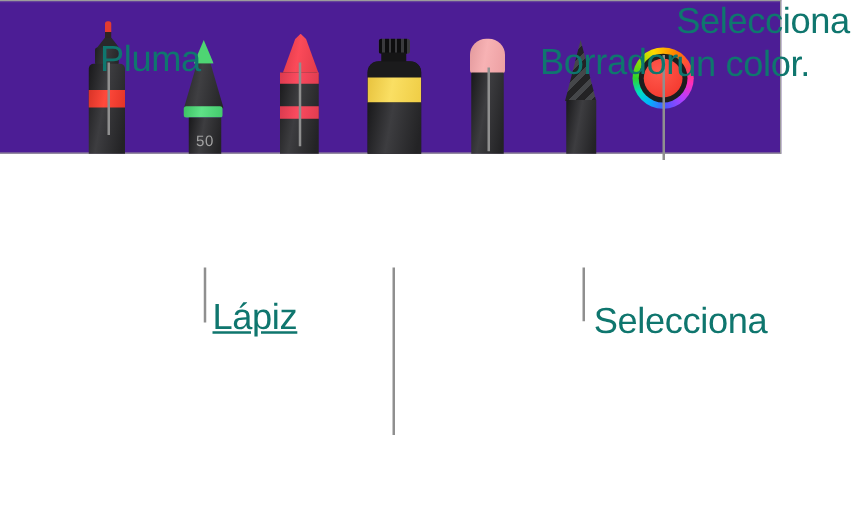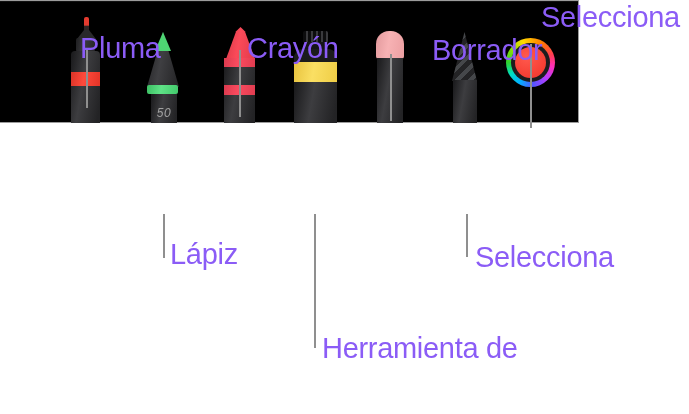--- a/index.html
+++ b/index.html
@@ -3,26 +3,25 @@
 <meta charset="utf-8">
 <style>
   html,body{margin:0;padding:0;background:#ffffff;}
   .stage{
     position:relative;width:689px;height:414px;overflow:hidden;
     background:#ffffff;
     font-family:"Liberation Sans","DejaVu Sans",sans-serif;
   }
   
   .toolbar{
-    position:absolute;left:0;top:90;width:579px;height:123px;
+    position:absolute;left:0;top:90;width:625px;height:123px;
     box-sizing:border-box;
-    background:#000000;
+    background:#4c1d95;
     border:1px solid #9c9c9c;border-left:none;
     box-shadow:inset 0 1px 0 rgba(255,255,255,0.07);
-    font-style:italic;
   }
   .toolbar *{position:absolute;}
   .tool{background:none;border:none;padding:0;margin:0;}
   .dark-body{background:linear-gradient(100deg,#1c1c1e 4%,#3d3d40 42%,#232325 92%);}
 
   
   .pen-rod{left:84px;top:16px;width:5px;height:15px;
     background:linear-gradient(#e43b2f 0 55%,#2e2424 60%);border-radius:2px 2px 0 0;}
   .pen-cone{left:77px;top:29px;width:19px;height:9px;
     clip-path:polygon(37% 0,63% 0,100% 100%,0 100%);background:#29292b;}
@@ -81,21 +80,21 @@
     background:conic-gradient(from 0deg,
       #ffb300 0deg,#ff7a00 30deg,#ff3d52 70deg,#ff2fb9 100deg,#b63dff 135deg,
       #4e56ff 175deg,#00b3ff 210deg,#00dfc0 240deg,#2ed22e 270deg,#9ae000 310deg,
       #ffd900 340deg,#ffb300 360deg);}
   .color-gap{left:5px;top:5px;width:39px;height:39px;border-radius:50%;background:#1d1d1e;}
   .color-swatch{left:9px;top:9px;width:31px;height:31px;border-radius:50%;
     background:radial-gradient(circle at 38% 32%,#ff5a4e,#f53c31 75%);}
 
   
   .cline{position:absolute;width:2.5px;background:#8f8f8f;}
-  .clabel{position:absolute;color:#8b5cf6;font-size:29px;line-height:34px;
+  .clabel{position:absolute;color:#0f766e;font-size:29px;line-height:34px;
     letter-spacing:-0.3px;white-space:nowrap;}
   .clabel.two{line-height:34px;}
 </style>
 </head>
 <body>
 
 <div class="stage">
 
   <div class="toolbar">
 
@@ -152,31 +151,30 @@
   <div class="cline" style="left:85.5px;top:50px;height:58px;"></div>
   <div class="cline" style="left:238.5px;top:50px;height:67px;"></div>
   <div class="cline" style="left:389.5px;top:54px;height:67px;"></div>
   <div class="cline" style="left:529.5px;top:44px;height:84px;"></div>
   <div class="cline" style="left:162.5px;top:214px;height:44px;"></div>
   <div class="cline" style="left:313.5px;top:214px;height:134px;"></div>
   <div class="cline" style="left:465.5px;top:214px;height:43px;"></div>
 
   <div class="clabel" style="left:80px;top:31px;">Pluma</div>
 
-  <div class="clabel" style="left:247px;top:31px;">Crayón</div>
 
   <div class="clabel" style="left:400px;top:33px;margin-left:32px;">Borrador</div>
 
   <div class="clabel two" style="left:541px;top:0px;line-height:35px;">
     <div>Selecciona</div>
+    <div>un color.</div>
   </div>
 
-  <div class="clabel" style="left:170px;top:237px;">Lápiz</div>
+  <div class="clabel" style="left:170px;top:237px;text-decoration:underline;">Lápiz</div>
 
   <div class="clabel two" style="left:475px;top:241px;line-height:33px;">
     <div>Selecciona</div>
   </div>
 
   <div class="clabel two" style="left:322px;top:331px;line-height:35px;">
-    <div>Herramienta de</div>
   </div>
 
 </div>
 
 </body></html>

